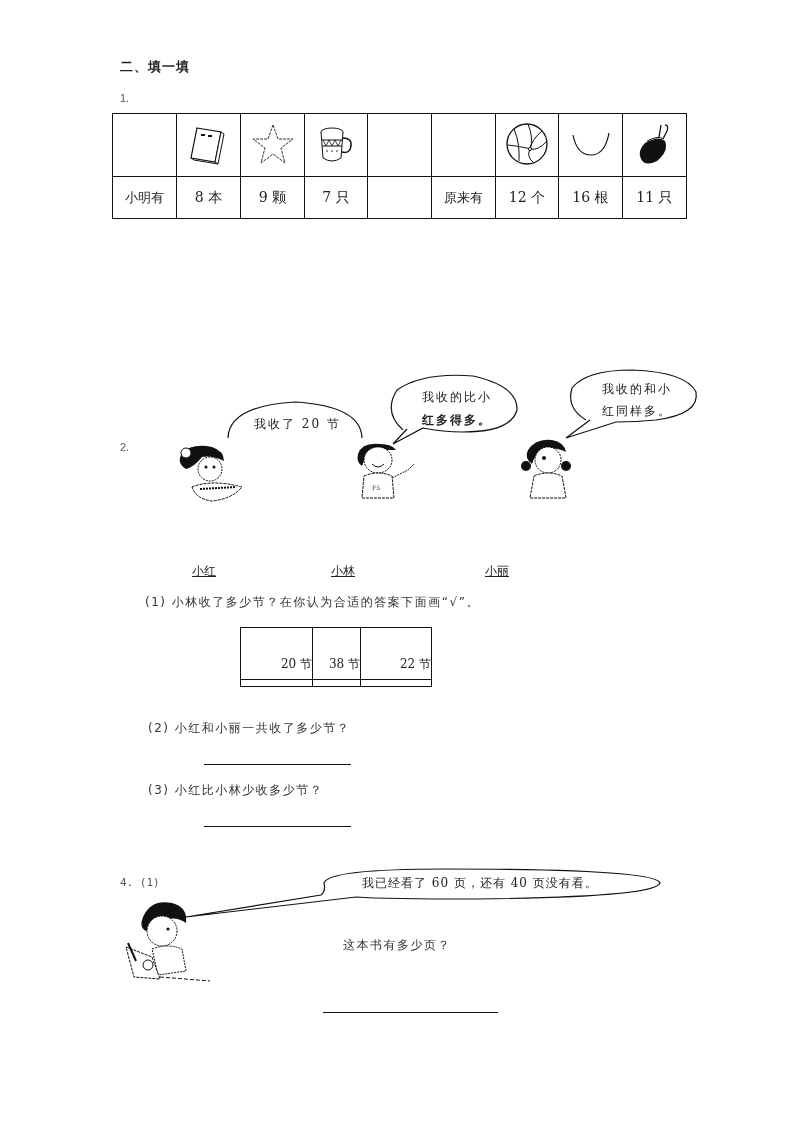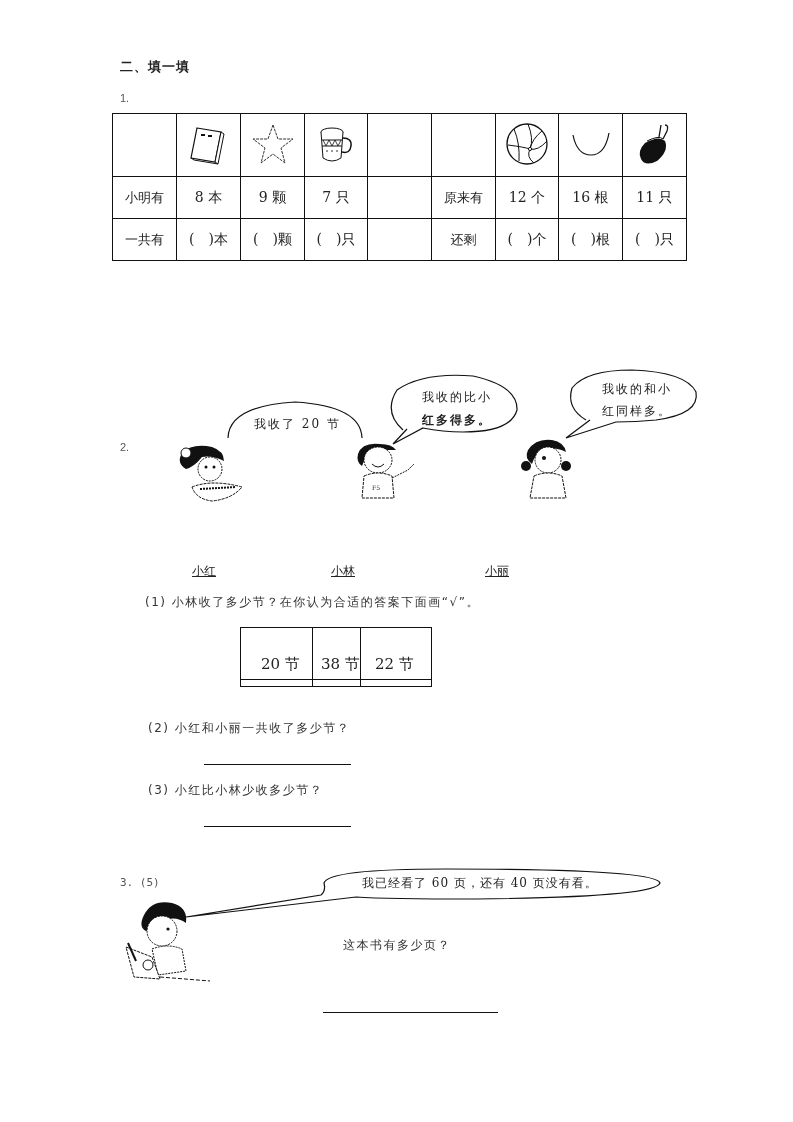--- a/index.html
+++ b/index.html
@@ -18,21 +18,21 @@
     }
     table.fill td.lbl { font-size: 13px; font-family: "DejaVu Sans", sans-serif; }
     .r-img td { height: 62px; }
     .r-data td { height: 41px; }
     .c0 { width: 63px; } .c1 { width: 63px; } .c2 { width: 63px; } .c3 { width: 62px; }
     .c4 { width: 63px; } .c5 { width: 63px; } .c6 { width: 62px; } .c7 { width: 63px; } .c8 { width: 63px; }
     .bubble-text { font-size: 12px; letter-spacing: 2px; line-height: 22px; font-family: "DejaVu Serif", serif; }
     .name-label { font-size: 12px; font-family: "DejaVu Sans", sans-serif; text-decoration: underline; }
     .question { font-size: 12px; letter-spacing: 1.5px; font-family: "DejaVu Sans", sans-serif; color: #333; }
     table.choices { position: absolute; left: 240px; top: 627px; border-collapse: collapse; }
-    table.choices td { border: 1.5px solid #111; font-size: 15px; padding: 0; }
+    table.choices td { border: 1.5px solid #111; font-size: 12px; padding: 0; text-align: right; }
     table.choices tr.main td { height: 52px; vertical-align: middle; padding-top: 22px; box-sizing: border-box; }
     table.choices tr.tick td { height: 6px; }
     .answer-line { border-bottom: 1.5px solid #111; height: 0; }
     svg { overflow: visible; }
   </style>
 </head>
 <body>
 
 <div class="abs section-title">二、填一填</div>
 
@@ -99,31 +99,20 @@
     <td class="lbl">小明有</td>
     <td>8 本</td>
     <td>9 颗</td>
     <td>7 只</td>
     <td></td>
     <td class="lbl">原来有</td>
     <td>12 个</td>
     <td>16 根</td>
     <td>11 只</td>
   </tr>
-  <tr class="r-data">
-    <td class="lbl">一共有</td>
-    <td>(　)本</td>
-    <td>(　)颗</td>
-    <td>(　)只</td>
-    <td></td>
-    <td class="lbl">还剩</td>
-    <td>(　)个</td>
-    <td>(　)根</td>
-    <td>(　)只</td>
-  </tr>
 </tbody>
   </table>
 
 <div class="abs qnum" style="left:120px; top:441px;">2.</div>
 
 <svg class="abs" style="left:225px; top:398px;" width="140" height="40">
   <path d="M3,40 Q4,8 70,4 Q136,8 137,40" fill="none" stroke="#111" stroke-width="1.2"></path>
 </svg>
 <div class="abs bubble-text" style="left:254px; top:413px;">我收了 20 节</div>
 
@@ -187,21 +176,21 @@
   </tr>
 </tbody>
   </table>
 
 <div class="abs question" style="left:148px; top:720px;">(2) 小红和小丽一共收了多少节？</div>
 <div class="abs answer-line" style="left:204px; top:764px; width:147px;"></div>
 
 <div class="abs question" style="left:148px; top:782px;">(3) 小红比小林少收多少节？</div>
 <div class="abs answer-line" style="left:204px; top:826px; width:147px;"></div>
 
-<div class="abs qnum" style="left:120px; top:876px; font-family:'DejaVu Sans Mono', monospace; font-size:11px;">3. (5)</div>
+<div class="abs qnum" style="left:120px; top:876px; font-family:'DejaVu Sans Mono', monospace; font-size:11px;">4. (1)</div>
 
 <svg class="abs" style="left:186px; top:865px;" width="478" height="60">
   <path d="M260,4 Q470,4 474,18 Q470,32 290,34 Q200,34 170,32 L0,52 L135,30 Q140,26 138,18 Q142,4 260,4 Z" fill="#fff" stroke="#111" stroke-width="1.2"></path>
 </svg>
 <div class="abs bubble-text" style="left:362px; top:872px; letter-spacing:1px;">我已经看了 60 页，还有 40 页没有看。</div>
 
 <svg class="abs" style="left:122px; top:897px;" width="90" height="88">
   <path d="M22,18 Q30,2 50,6 Q66,10 64,26 Q56,20 46,22 Q34,30 24,34 Q16,30 22,18 Z" fill="#111"></path>
   <ellipse cx="40" cy="34" rx="15" ry="15" fill="#fff" stroke="#111" stroke-dasharray="2,1"></ellipse>
   <circle cx="46" cy="32" r="1.6" fill="#111"></circle>

